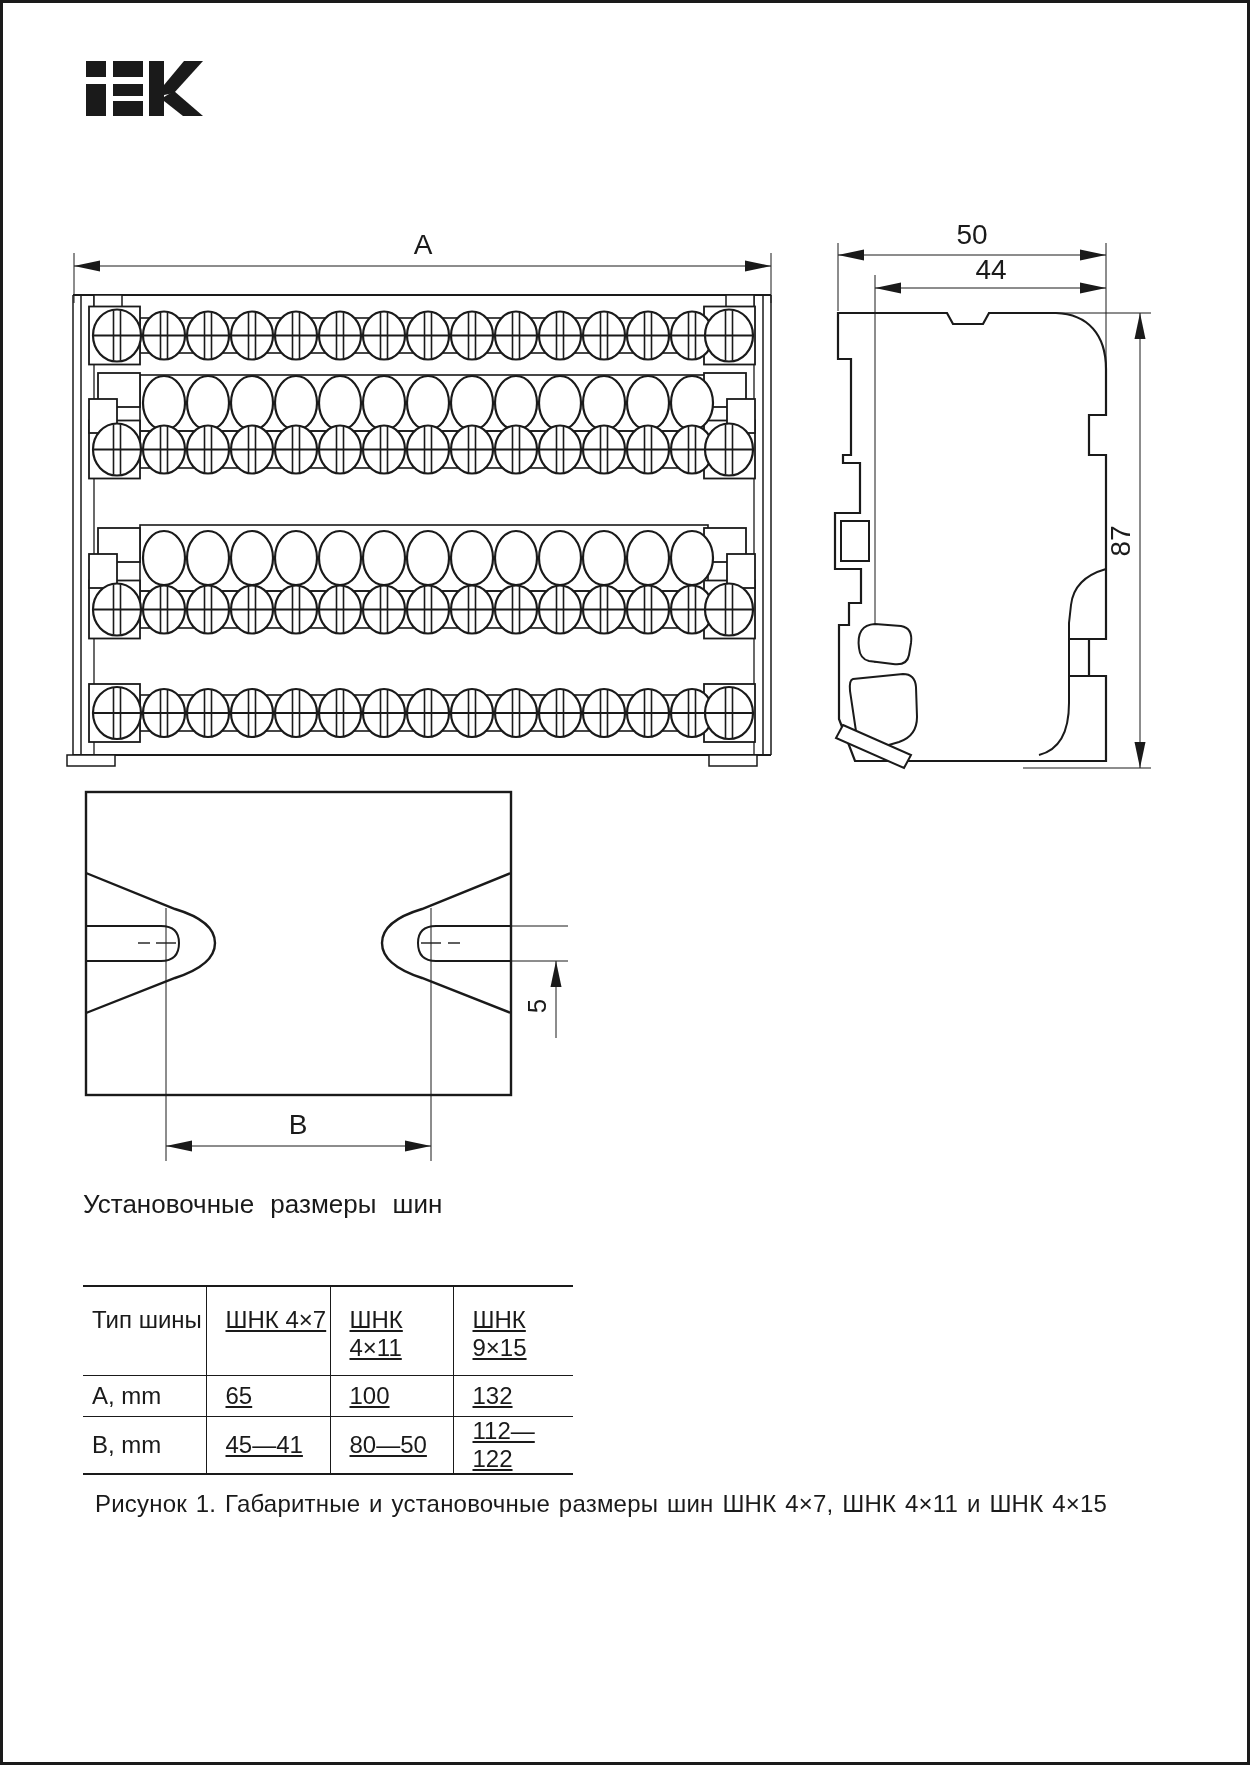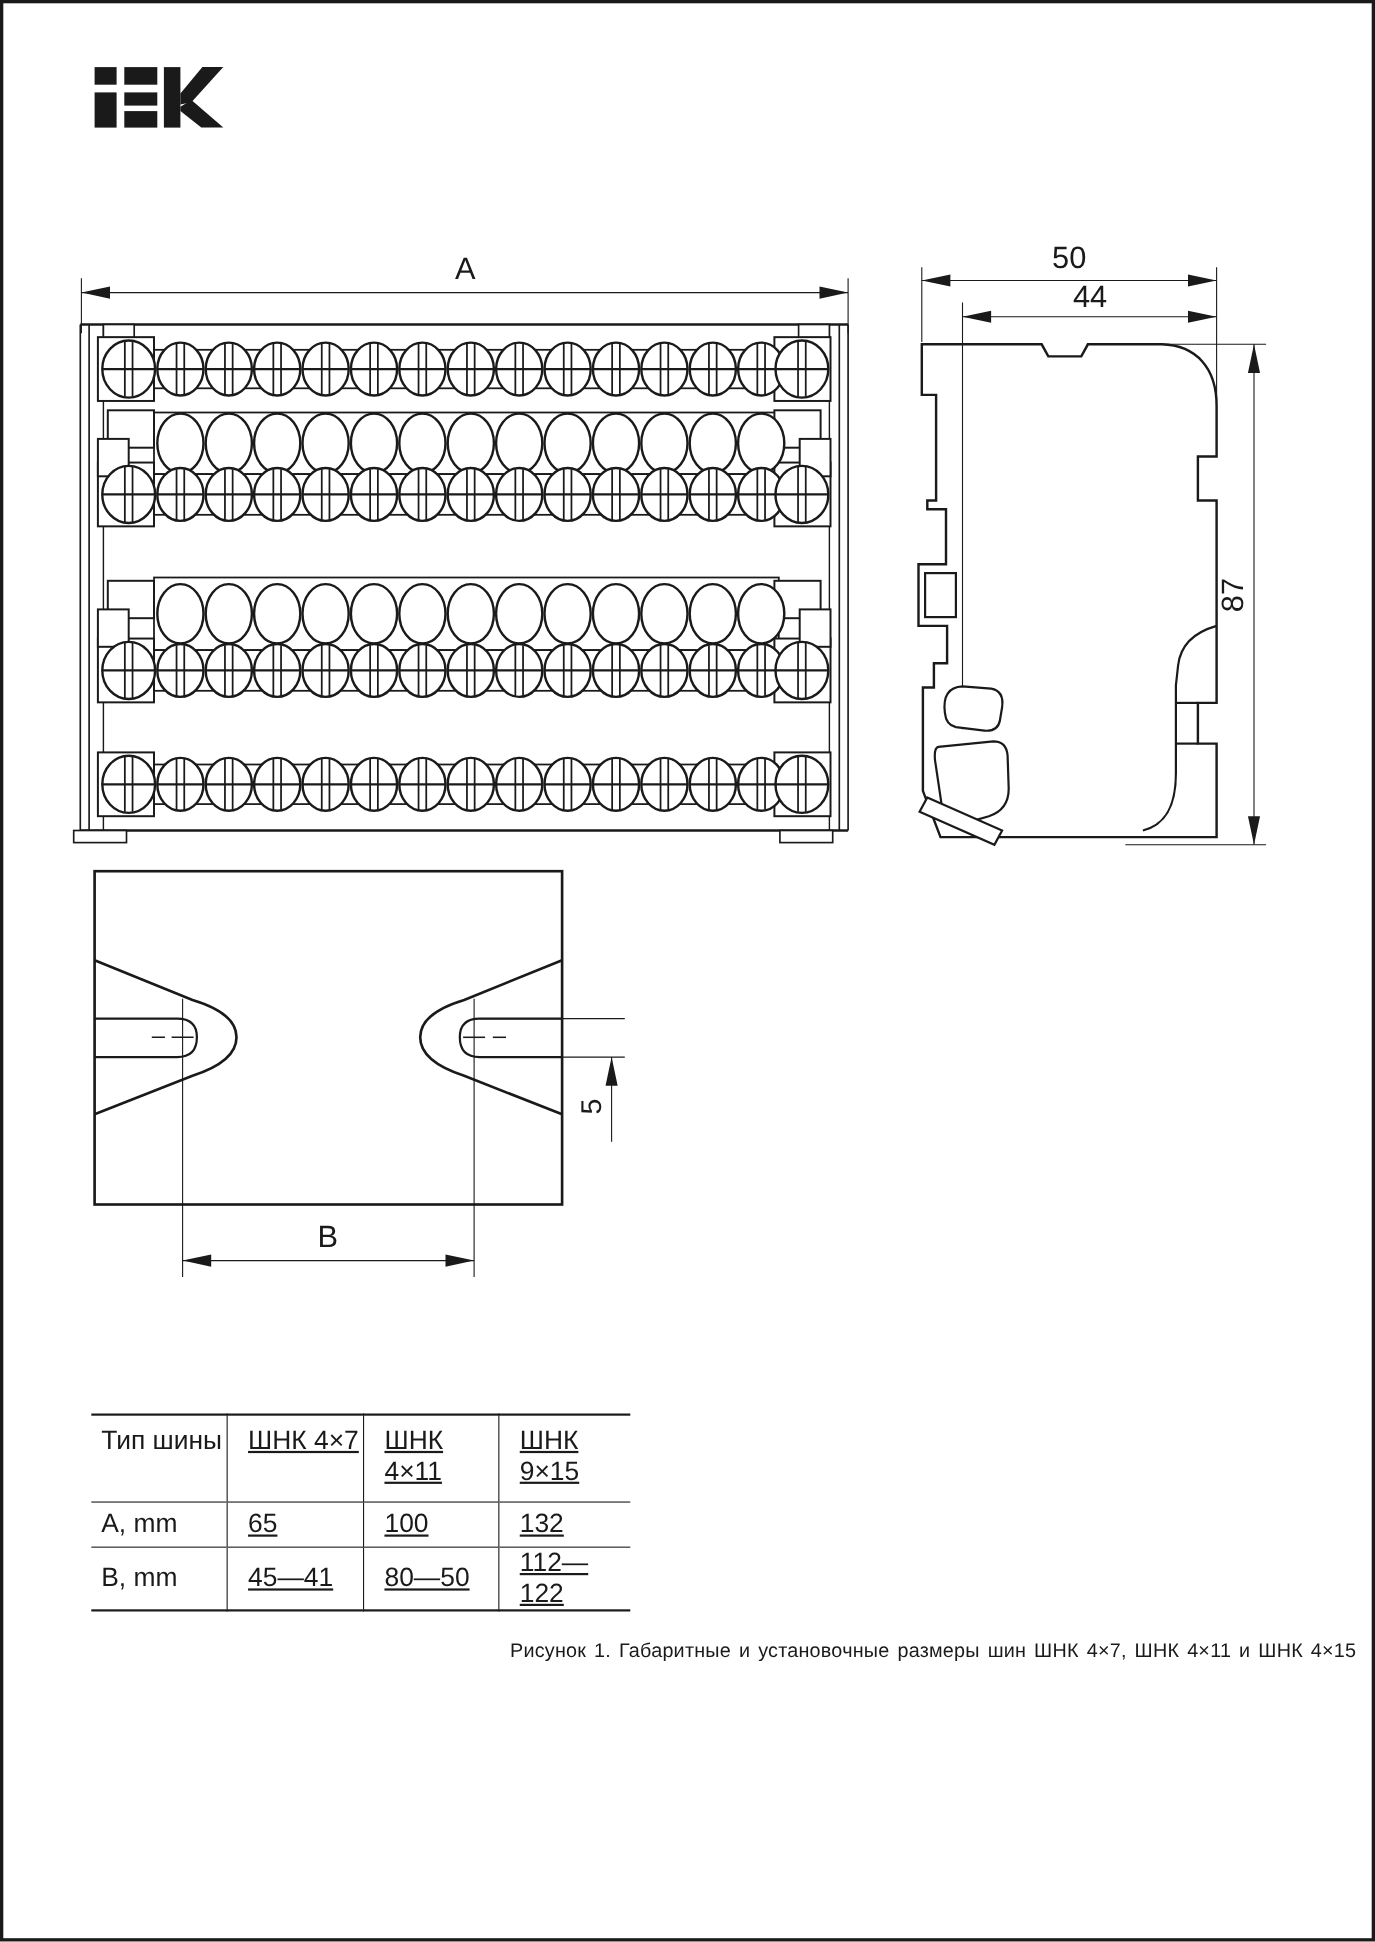--- a/index.html
+++ b/index.html
@@ -26,26 +26,26 @@
     font-size:24px;color:#1a1a1a;
     border-top:2.5px solid #1a1a1a;
     border-bottom:2.5px solid #1a1a1a;
   }
   .dim-table col.c1{width:123px}
   .dim-table col.c2{width:124px}
   .dim-table col.c3{width:123px}
   .dim-table col.c4{width:120px}
   .dim-table td{padding:0 0 0 9px;border:none;}
   .dim-table td+td{border-left:1.5px solid #1a1a1a;padding-left:19px;text-decoration:underline;}
-  .dim-table tr.hdr td{height:69px;vertical-align:top;padding-top:9px;}
+  .dim-table tr.hdr td{height:69px;vertical-align:top;padding-top:19px;}
   .dim-table tr.rowA td{height:40px;border-top:1.5px solid #1a1a1a;vertical-align:middle;margin-top:24px;}
   .dim-table tr.rowB td{height:39px;border-top:1.5px solid #1a1a1a;vertical-align:middle;}
   .caption{
-    position:absolute;left:80px;top:1487px;width:1150px;
-    font-size:18px;letter-spacing:0.2px;word-spacing:2px;white-space:nowrap;text-align:right;
+    position:absolute;left:92px;top:1487px;width:1150px;
+    font-size:24px;letter-spacing:0.2px;word-spacing:2px;white-space:nowrap;
   }
 </style>
 </head>
 <body>
 
 <div class="page">
 
 <svg width="1250" height="1765" viewBox="0 0 1250 1765">
   <defs>
     <g id="sym-screw">
@@ -288,20 +288,21 @@
     <text x="295" y="1131" font-size="28" text-anchor="middle" stroke="none">B</text>
 
     <line x1="433" y1="923" x2="565" y2="923" stroke-width="1"></line>
     <line x1="433" y1="958" x2="565" y2="958" stroke-width="1"></line>
     <line x1="553" y1="958" x2="553" y2="1035" stroke-width="1"></line>
     <polygon points="553,958 547.5,984 558.5,984" fill="#1a1a1a" stroke="none"></polygon>
     <text x="543" y="1003" font-size="26" text-anchor="middle" stroke="none" transform="rotate(-90 543 1003)">5</text>
   </g>
 </svg>
 
+<div class="subtitle">Установочные размеры шин</div>
 
 <table class="dim-table">
   <colgroup>
         <col class="c1">
         <col class="c2">
         <col class="c3">
         <col class="c4">
       </colgroup>
   <tbody>
         <tr class="hdr">

